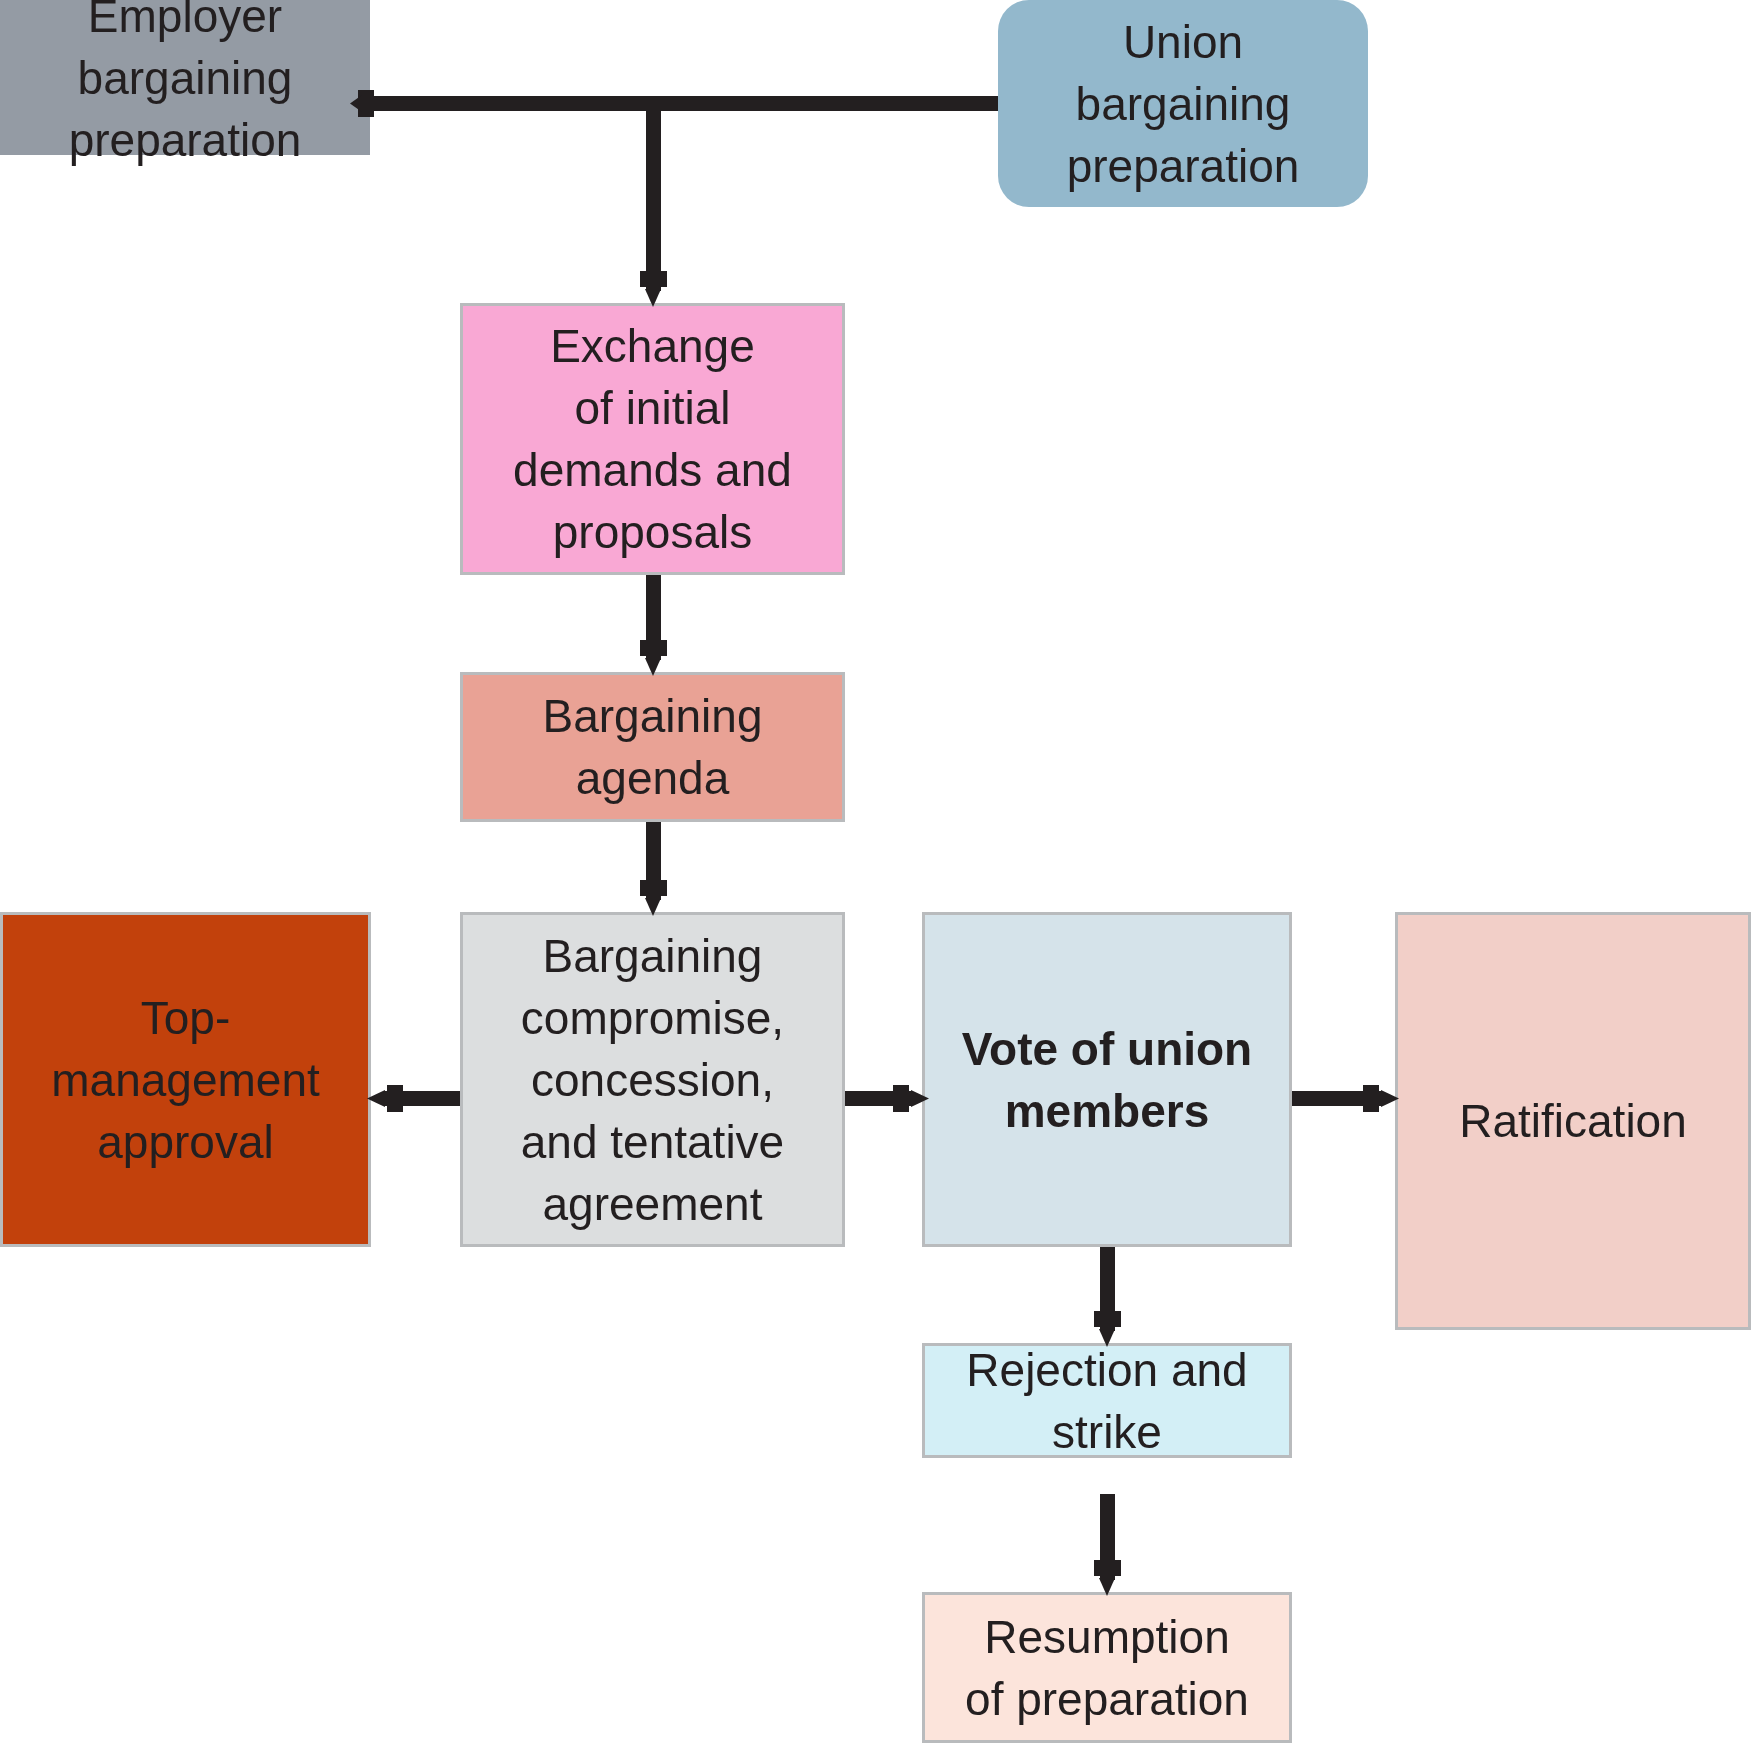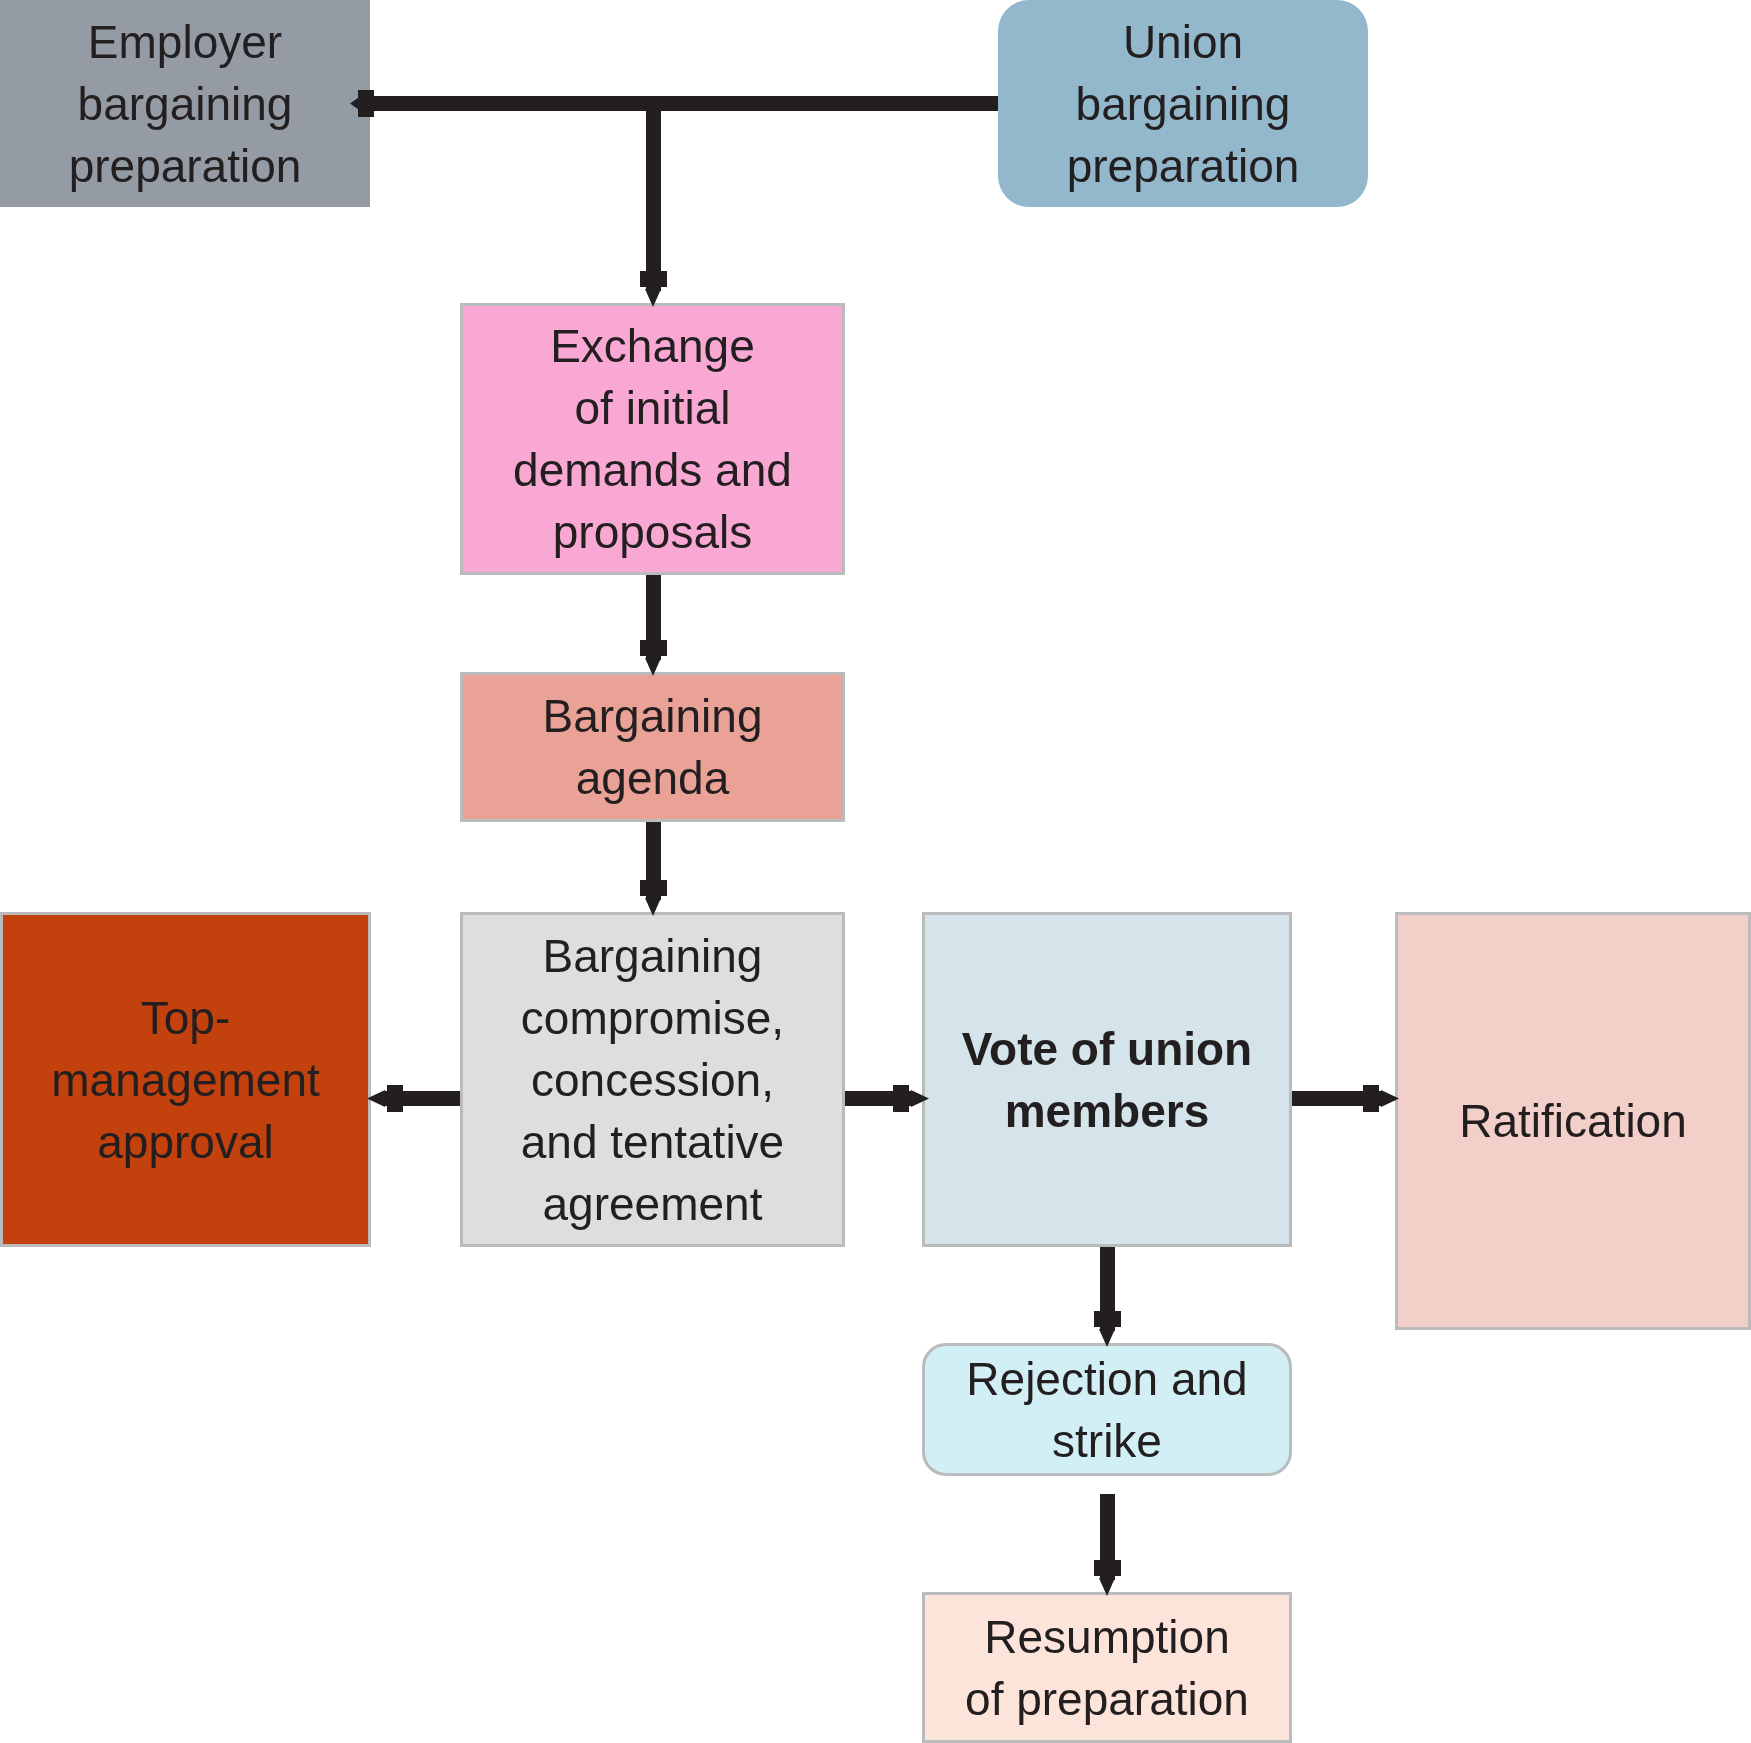--- a/index.html
+++ b/index.html
@@ -43,21 +43,21 @@
   .connectors rect,
   .connectors polygon {
     fill: var(--line, #231f20);
   }
 </style>
 </head>
 <body>
 
 <div class="canvas" style="--line: #231f20; --border: #b9bbbd; --text: #231f20; --bg: #ffffff;">
 
-  <div class="node" style="left: 0px; top: 0px; width: 370px; height: 207px; background-color: rgb(148, 155, 164);">
+  <div class="node" style="left: 0px; top: 0px; width: 370px; height: 155px; background-color: rgb(148, 155, 164);">
     <span class="label">Employer
 bargaining
 preparation</span>
   </div>
 
   <div class="node" style="left: 998px; top: 0px; width: 370px; height: 207px; background-color: rgb(147, 184, 204); border-radius: 31px;">
     <span class="label">Union
 bargaining
 preparation</span>
   </div>
@@ -90,21 +90,21 @@
 
   <div class="node bordered" style="left: 922px; top: 912px; width: 370px; height: 335px; background-color: rgb(213, 227, 234); font-weight: bold;">
     <span class="label">Vote of union
 members</span>
   </div>
 
   <div class="node bordered" style="left: 1395px; top: 912px; width: 356px; height: 418px; background-color: rgb(242, 207, 200);">
     <span class="label">Ratification</span>
   </div>
 
-  <div class="node bordered" style="left: 922px; top: 1343px; width: 370px; height: 133px; background-color: rgb(211, 239, 246); border-radius: 24px;">
+  <div class="node bordered" style="left: 922px; top: 1343px; width: 370px; height: 115px; background-color: rgb(211, 239, 246);">
     <span class="label">Rejection and
 strike</span>
   </div>
 
   <div class="node bordered" style="left: 922px; top: 1592px; width: 370px; height: 151px; background-color: rgb(252, 228, 219);">
     <span class="label">Resumption
 of preparation</span>
   </div>
 
   <svg class="connectors" viewBox="0 0 1751 1743">

